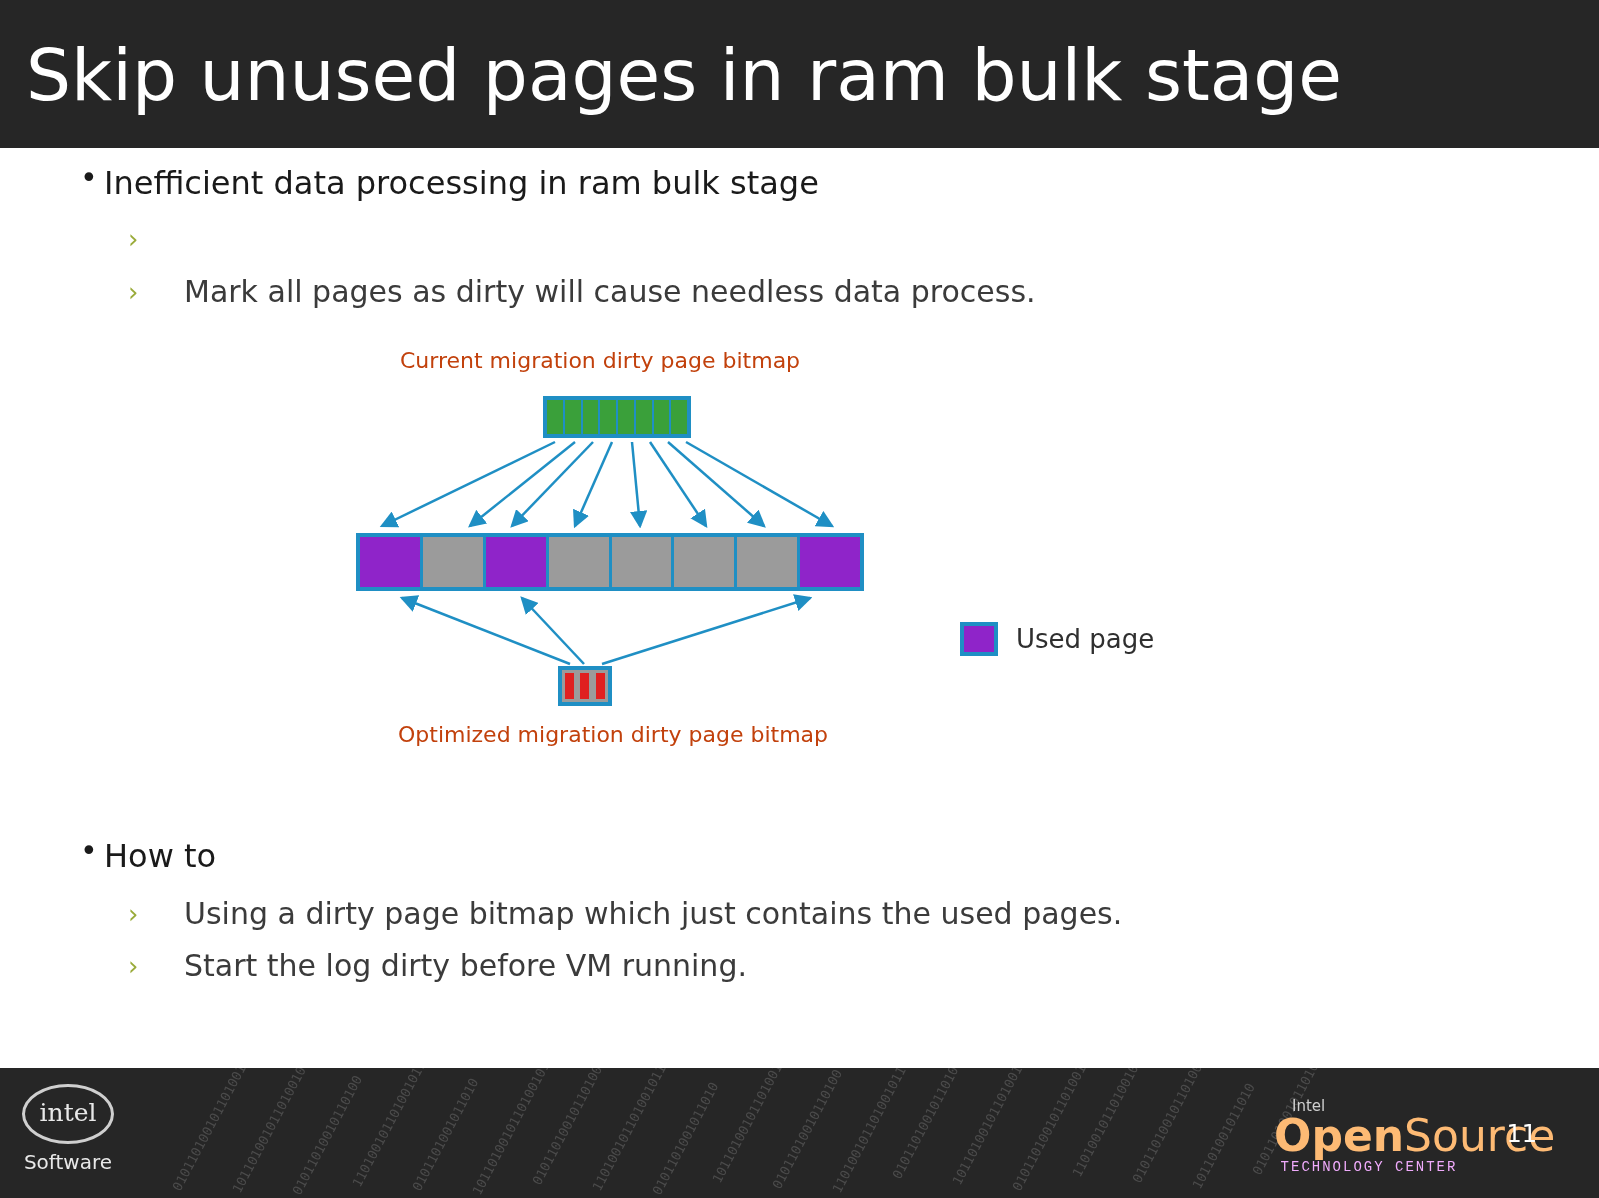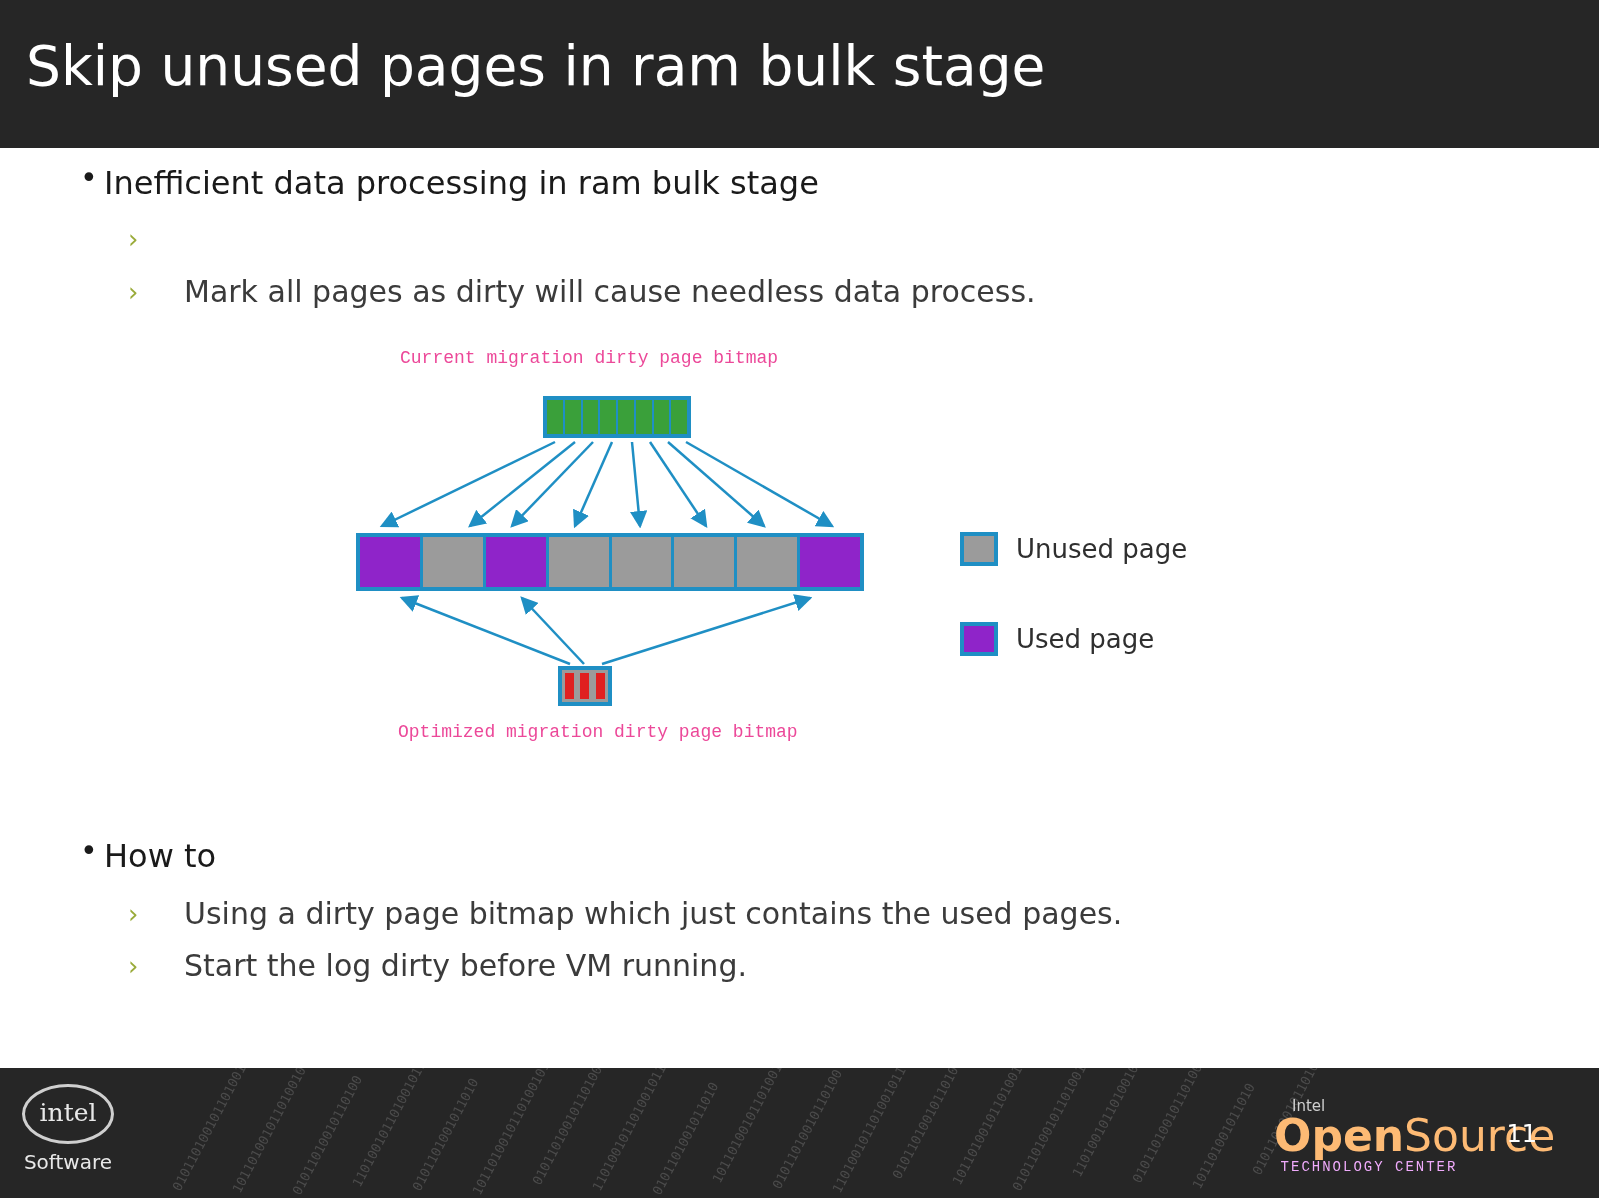--- a/index.html
+++ b/index.html
@@ -20,21 +20,21 @@
     position: absolute;
     left: 0; top: 0;
     width: 1599px;
     height: 148px;
     background: #262626;
   }
   .title-text {
     position: absolute;
     left: 26px;
     top: 34px;
-    font-size: 55px;
+    font-size: 71px;
     color: #ffffff;
     font-weight: 400;
     letter-spacing: 0px;
     white-space: nowrap;
   }
 
   
   .content {
     position: absolute;
     left: 0;
@@ -83,24 +83,23 @@
   
   .diagram {
     position: absolute;
     left: 340px;
     top: 200px;
     width: 1180px;
     height: 440px;
   }
   .diag-label {
     position: absolute;
-    font-size: 18px;
-    color: #ec4899;
-    white-space: nowrap;
-    font-family: Liberation Mono, monospace;
+    font-size: 22px;
+    color: #c2410c;
+    white-space: nowrap;
   }
   .svg-layer {
     position: absolute;
     left: 0; top: 0;
     width: 1180px;
     height: 440px;
   }
 
   .bitmap-top {
     position: absolute;
@@ -339,24 +338,20 @@
     </div>
 
     <div class="bitmap-bottom">
       <div class="rcell"></div>
       <div class="rcell"></div>
       <div class="rcell"></div>
     </div>
 
     <div class="diag-label" style="left:58px; top:374px;">Optimized migration dirty page bitmap</div>
 
-    <div class="legend-item" style="left:620px; top:184px;">
-      <div class="legend-swatch unused"></div>
-      <div class="legend-label">Unused page</div>
-    </div>
     <div class="legend-item" style="left:620px; top:274px;">
       <div class="legend-swatch used"></div>
       <div class="legend-label">Used page</div>
     </div>
   </div>
 
   <div class="bullet-l1" style="left:80px; top:685px;">
     <span class="dot">•</span>
     <span class="l1-text">How to</span>
   </div>

